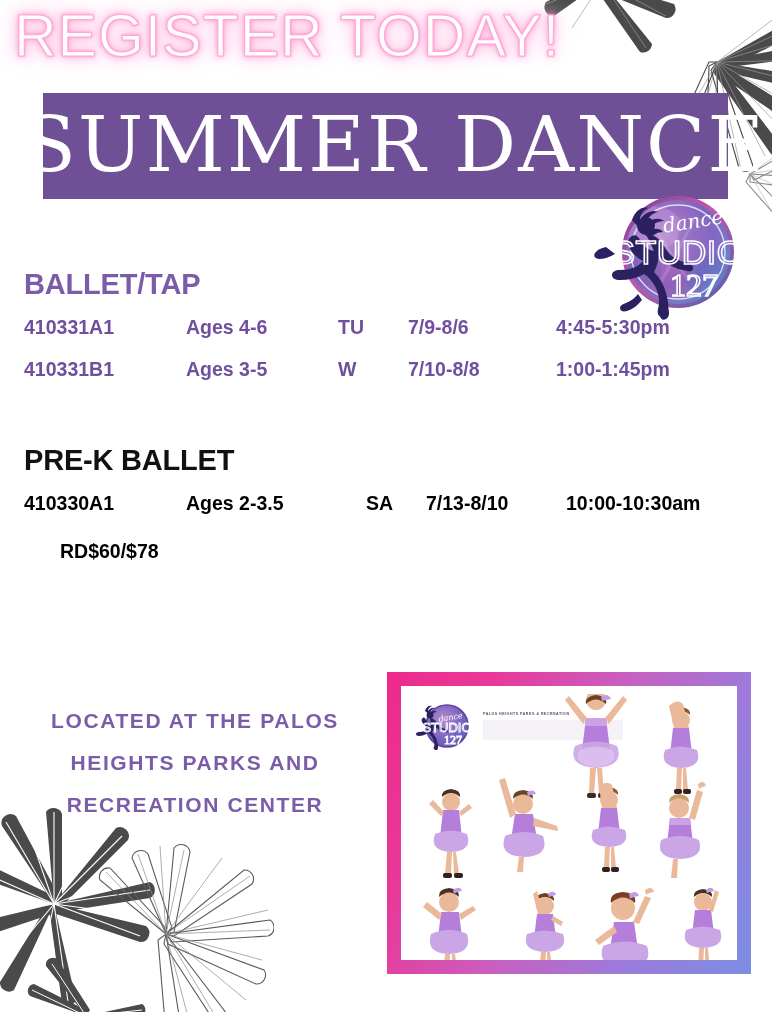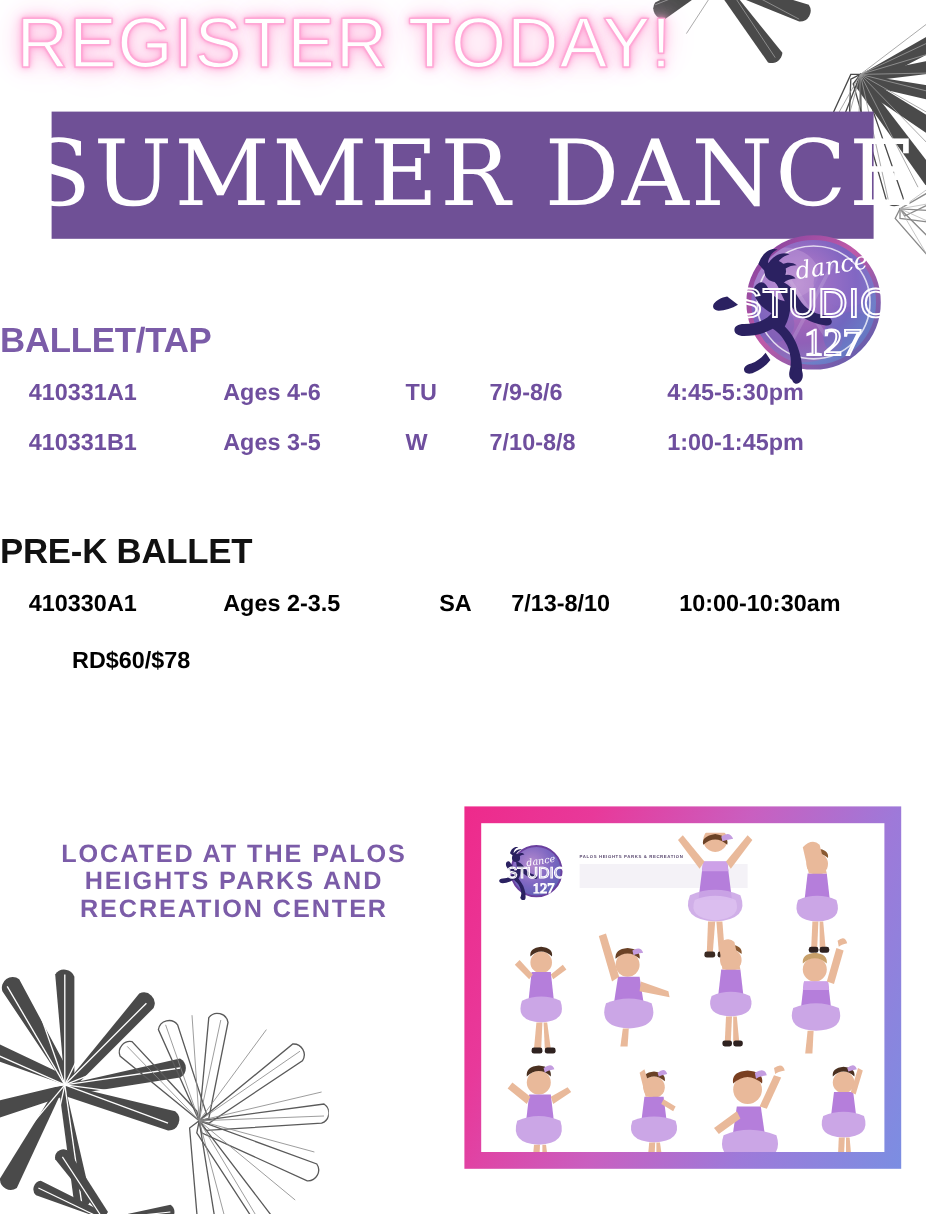--- a/index.html
+++ b/index.html
@@ -69,20 +69,21 @@
   }
 
   
   #listings { position:absolute; left:0; top:268px; width:772px; z-index:4; }
 
   .section { margin-bottom:4px; }
   .section-title {
     font-size:29px;
     font-weight:bold;
     letter-spacing:-0.2px;
+    margin-left:24px;
     margin-bottom:15px;
   }
   .sec-ballet .section-title { color:#7b5ca8; }
   .sec-prek   .section-title { color:#111111; margin-top:44px; }
 
   .class-row {
     position:relative;
     height:42px;
     font-size:19.5px;
     font-weight:bold;
@@ -117,21 +118,21 @@
   
   #location-text {
     position:absolute;
     left:20px; top:700px;
     width:350px;
     text-align:center;
     color:#7b5ca8;
     font-size:21px;
     font-weight:bold;
     letter-spacing:1.6px;
-    line-height:23px;
+    line-height:42px;
     z-index:4;
   }
 
   
   #photo-collage {
     position:absolute;
     left:387px; top:672px;
     width:364px; height:302px;
     padding:14px;
     background:linear-gradient(115deg,#ee2a8b 0%,#e8399a 22%,#c95fc0 48%,#9e79d9 72%,#7b8ee2 100%);

